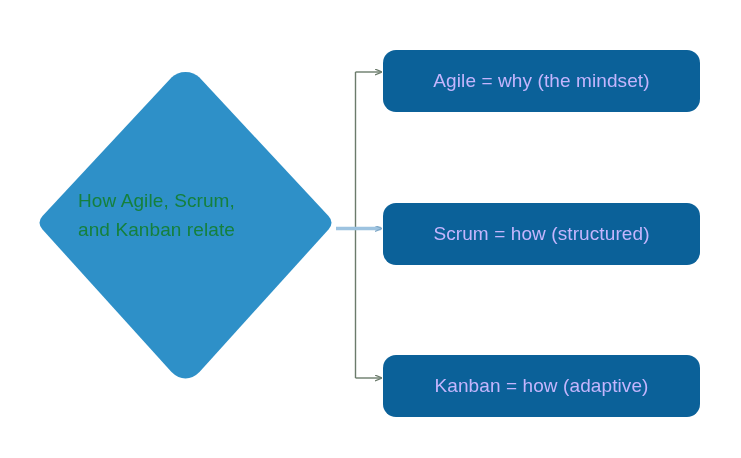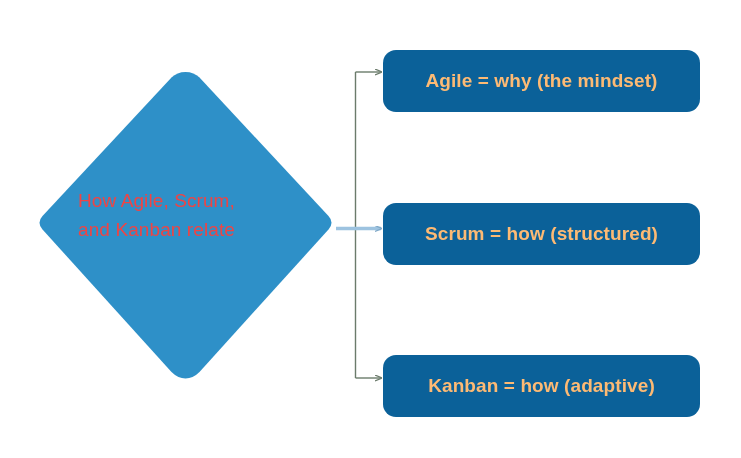--- a/index.html
+++ b/index.html
@@ -40,45 +40,45 @@
     left: 0;
     top: 0;
     width: 305px;
     height: 314px;
   }
   .diamond-label {
     position: absolute;
     left: 45px;
     top: 118px;
     width: 222px;
-    color: #ef4444;
+    color: #15803d;
     font-size: 19px;
     line-height: 29px;
     font-weight: 400;
     text-align: left;
     letter-spacing: 0.1px;
     white-space: pre-line;
   }
   
   .node-box {
     position: absolute;
     left: 383px;
     width: 317px;
     height: 62px;
     background: #0b6199;
     border-radius: 13px;
     display: flex;
     align-items: center;
     justify-content: center;
   }
   .node-box-label {
-    color: #fdba74;
+    color: #c4b5fd;
     font-size: 19px;
     line-height: 24px;
-    font-weight: 700;
+    font-weight: 400;
     letter-spacing: 0.1px;
     text-align: right;
   }
   #box-agile  { top: 50px;  }
   #box-scrum  { top: 203px; }
   #box-kanban { top: 355px; }
 </style>
 </head>
 <body>
 

